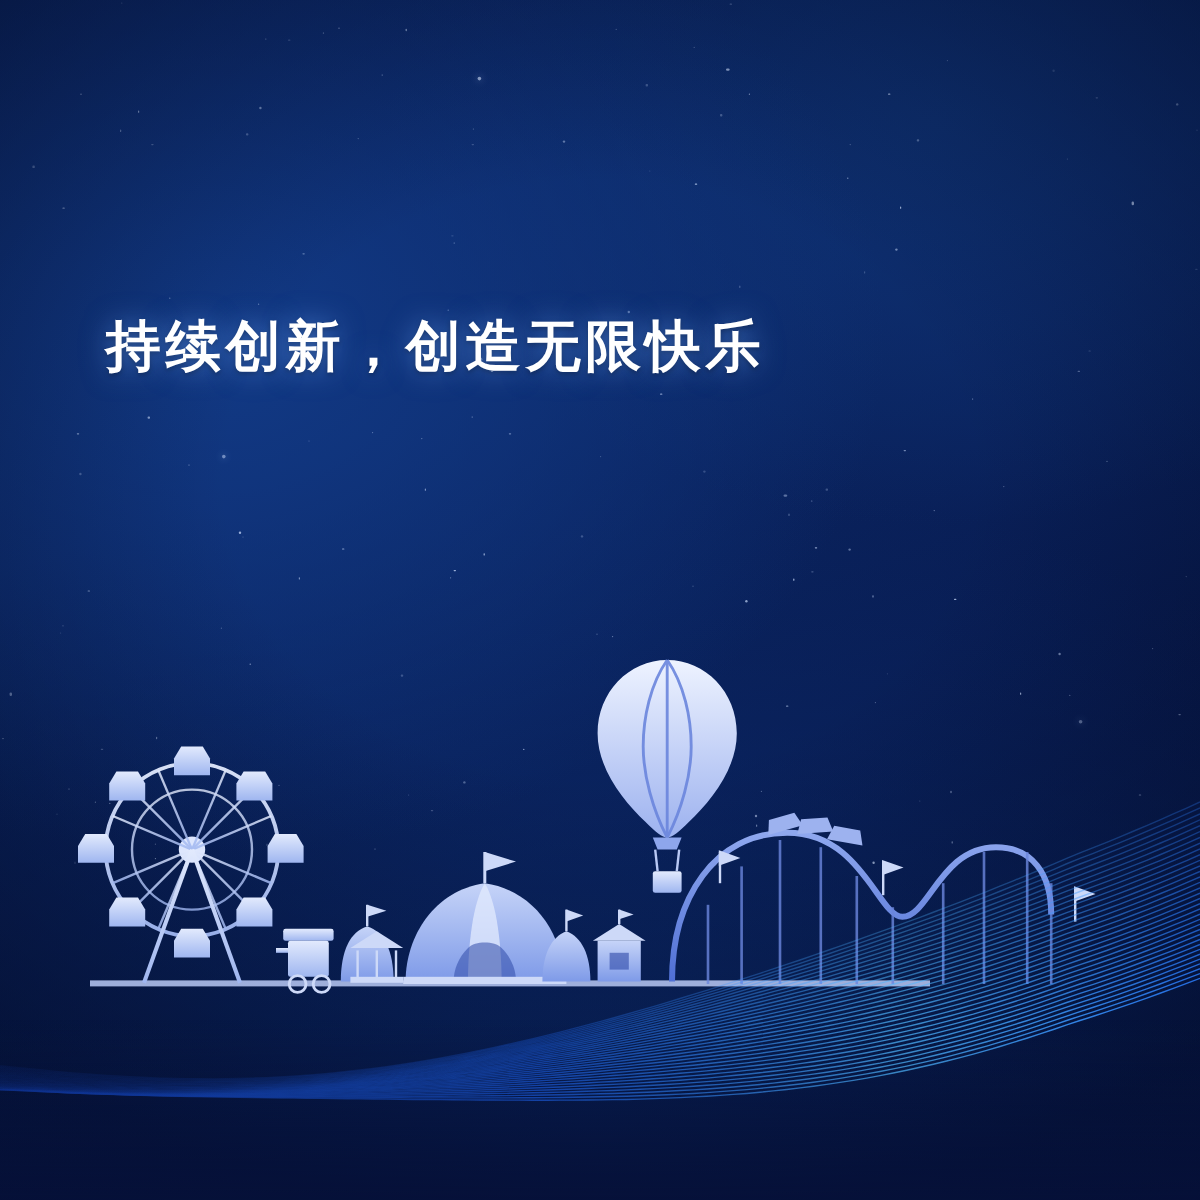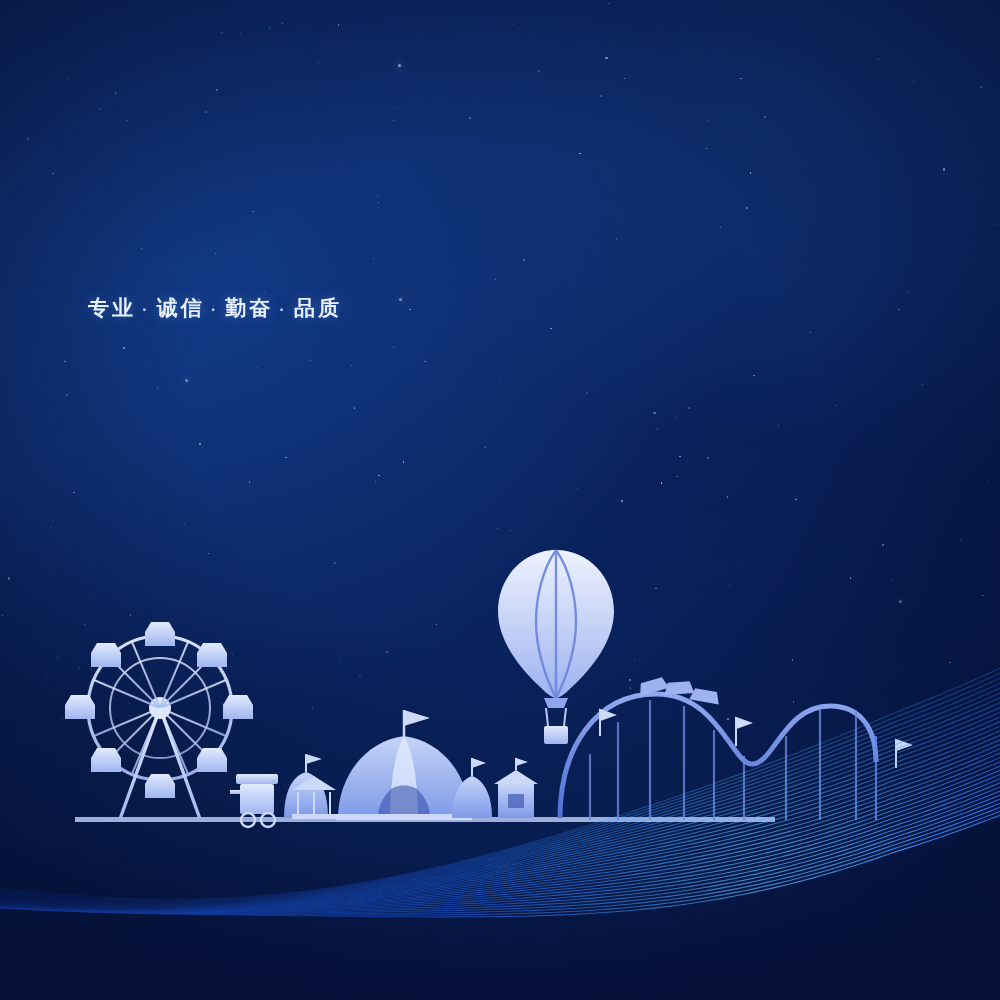--- a/index.html
+++ b/index.html
@@ -465,16 +465,16 @@
         <path d="M900.0 70.8 L900.0 75.4 L900.0 80.0 L900.0 84.6 L900.0 89.2 L900.0 93.8 L900.0 98.4 L900.0 102.9 L900.0 107.5 L900.0 112.0 L900.0 116.5 L900.0 120.9 L900.0 125.4 L900.0 129.8 L900.0 134.2 L900.0 138.5 L900.0 142.9 L900.0 147.1 L900.0 151.4 L900.0 155.6 L900.0 159.8 L900.0 163.9 L900.0 168.0 L900.0 172.0 L900.0 176.0 L900.0 180.0 L900.0 183.9 L900.0 187.8 L900.0 191.7 L900.0 195.5 L900.0 199.3 L900.0 203.0 L900.0 206.7 L900.0 210.4 " opacity="0.59"></path>
         <path d="M933.3 57.4 L933.3 62.1 L933.3 66.9 L933.3 71.7 L933.3 76.4 L933.3 81.1 L933.3 85.8 L933.3 90.5 L933.3 95.1 L933.3 99.7 L933.3 104.3 L933.3 108.8 L933.3 113.4 L933.3 117.8 L933.3 122.3 L933.3 126.7 L933.3 131.1 L933.3 135.4 L933.3 139.7 L933.3 143.9 L933.3 148.1 L933.3 152.3 L933.3 156.5 L933.3 160.5 L933.3 164.6 L933.3 168.6 L933.3 172.6 L933.3 176.5 L933.3 180.4 L933.3 184.3 L933.3 188.2 L933.3 192.0 L933.3 195.7 L933.3 199.5 " opacity="0.61"></path>
         <path d="M966.7 43.2 L966.7 48.1 L966.7 53.0 L966.7 57.9 L966.7 62.7 L966.7 67.5 L966.7 72.3 L966.7 77.1 L966.7 81.8 L966.7 86.5 L966.7 91.1 L966.7 95.7 L966.7 100.3 L966.7 104.8 L966.7 109.3 L966.7 113.8 L966.7 118.2 L966.7 122.6 L966.7 126.9 L966.7 131.2 L966.7 135.5 L966.7 139.7 L966.7 143.9 L966.7 148.0 L966.7 152.1 L966.7 156.2 L966.7 160.2 L966.7 164.3 L966.7 168.2 L966.7 172.2 L966.7 176.1 L966.7 180.0 L966.7 183.9 L966.7 187.7 " opacity="0.63"></path>
         <path d="M1000.0 28.3 L1000.0 33.3 L1000.0 38.3 L1000.0 43.2 L1000.0 48.1 L1000.0 53.0 L1000.0 57.9 L1000.0 62.7 L1000.0 67.5 L1000.0 72.2 L1000.0 76.9 L1000.0 81.6 L1000.0 86.2 L1000.0 90.8 L1000.0 95.3 L1000.0 99.9 L1000.0 104.3 L1000.0 108.7 L1000.0 113.1 L1000.0 117.5 L1000.0 121.8 L1000.0 126.1 L1000.0 130.3 L1000.0 134.5 L1000.0 138.7 L1000.0 142.9 L1000.0 147.0 L1000.0 151.1 L1000.0 155.2 L1000.0 159.2 L1000.0 163.2 L1000.0 167.3 L1000.0 171.3 L1000.0 175.3 " opacity="0.64"></path>
       </g>
   </svg>
 
   <div class="botglow"></div>
 
   <div class="copy">
-    <p class="subline" id="subline"><span>专业</span><span class="dot">·</span><span>诚信</span><span class="dot">·</span><span>勤奋</span><span class="dot">·</span><span>品质</span></p>
+    <h1 class="headline">持续创新，创造无限快乐</h1>
   </div>
 
 </div>
 
 </body></html>

